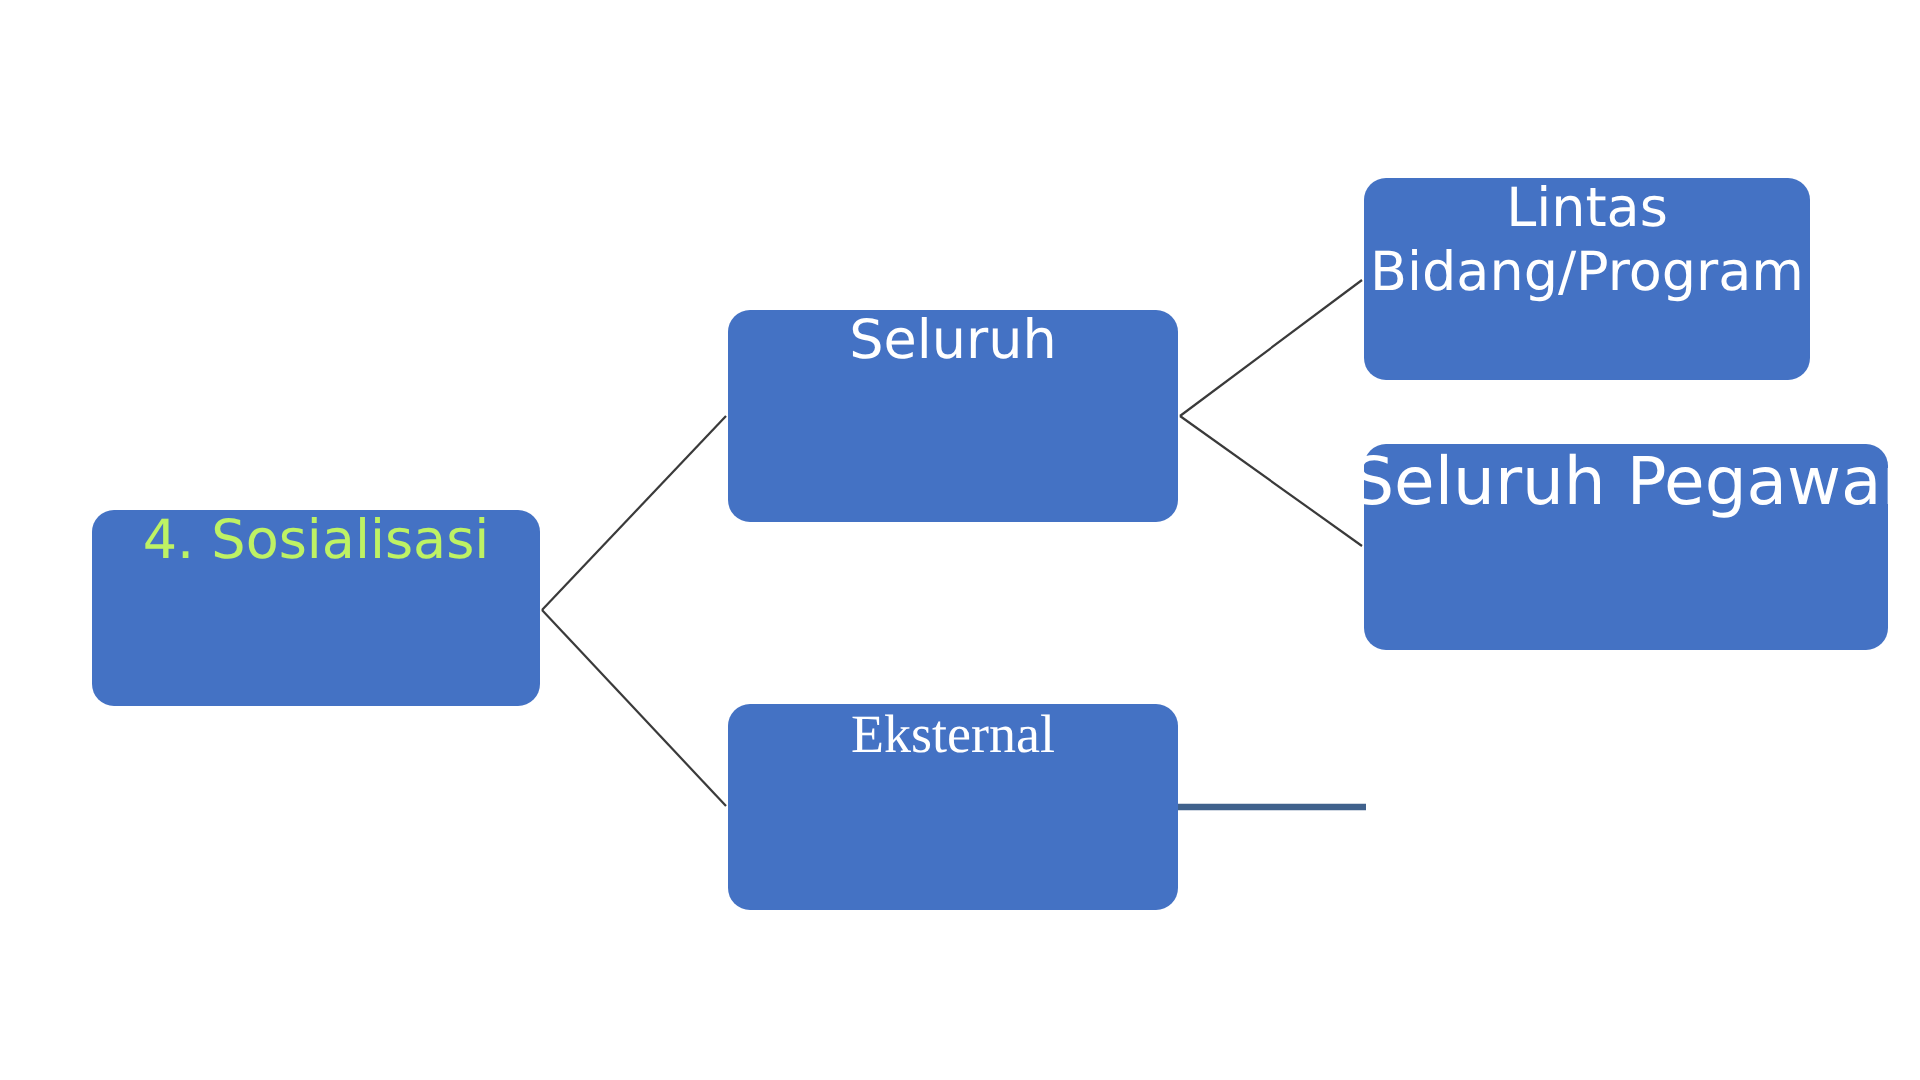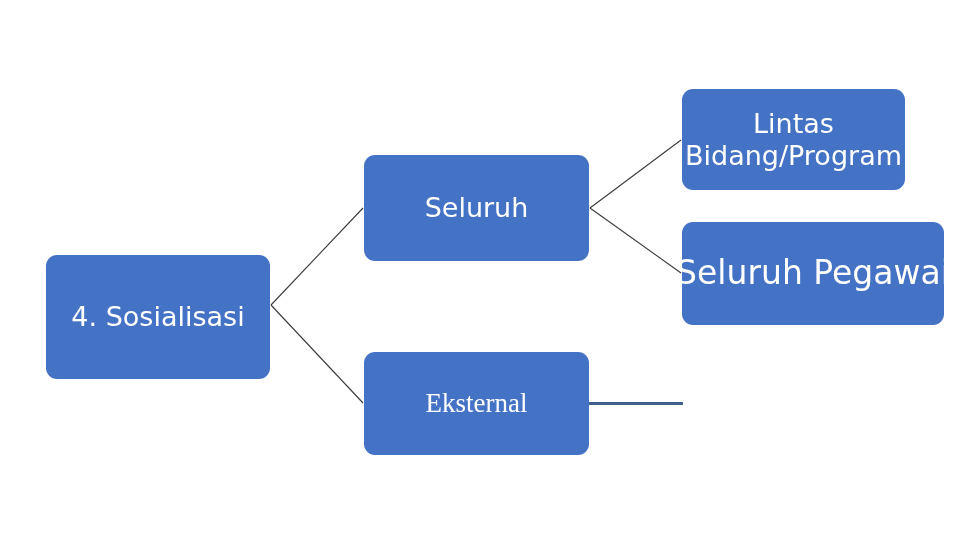--- a/index.html
+++ b/index.html
@@ -22,38 +22,38 @@
     width: 960px;
     height: 540px;
     pointer-events: none;
   }
   .node {
     position: absolute;
     box-sizing: border-box;
     background: #4472c4;
     border-radius: 11px;
     display: flex;
-    align-items: center;
+    align-items: flex-start;
     justify-content: center;
     text-align: center;
     color: #ffffff;
     font-weight: 400;
     line-height: 1.18;
     white-space: nowrap;
   }
   .node .label {
     display: block;
     width: 100%;
     text-align: center;
   }
   
   #node-sosialisasi {
-    left: 46px;  top: 255px;  width: 224px; height: 124px;
+    left: 46px;  top: 255px;  width: 224px; height: 98px;
     font-size: 27px;
-    color: #ffffff;
+    color: #bef264;
   }
   #node-internal {
     left: 364px; top: 155px; width: 225px; height: 106px;
     font-size: 27px;
   }
   #node-eksternal {
     left: 364px; top: 352px; width: 225px; height: 103px;
     font-size: 27px;
     font-family: Liberation Serif, serif;
   }

